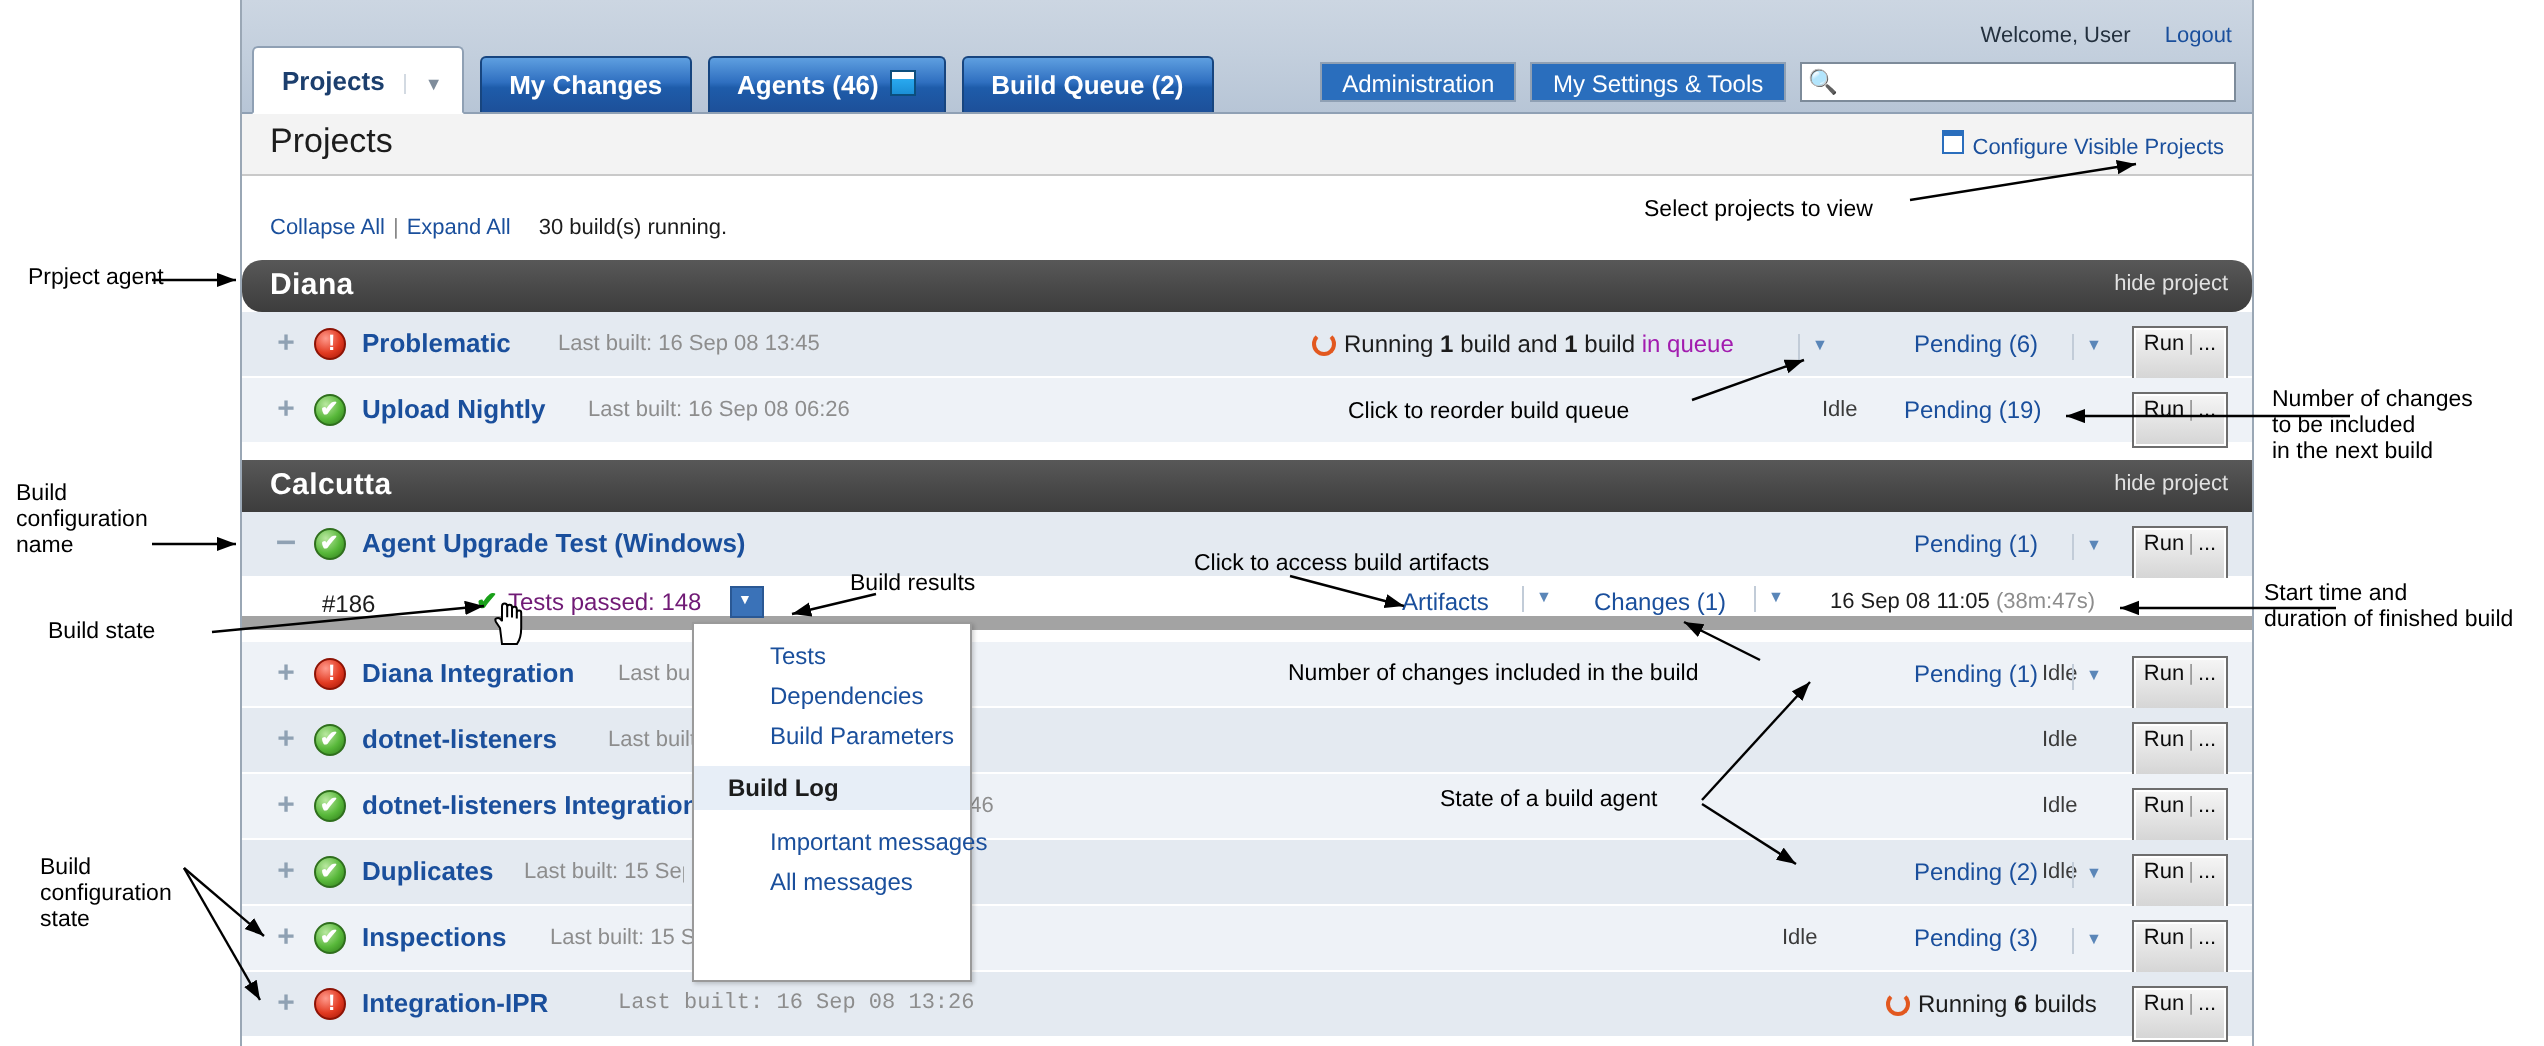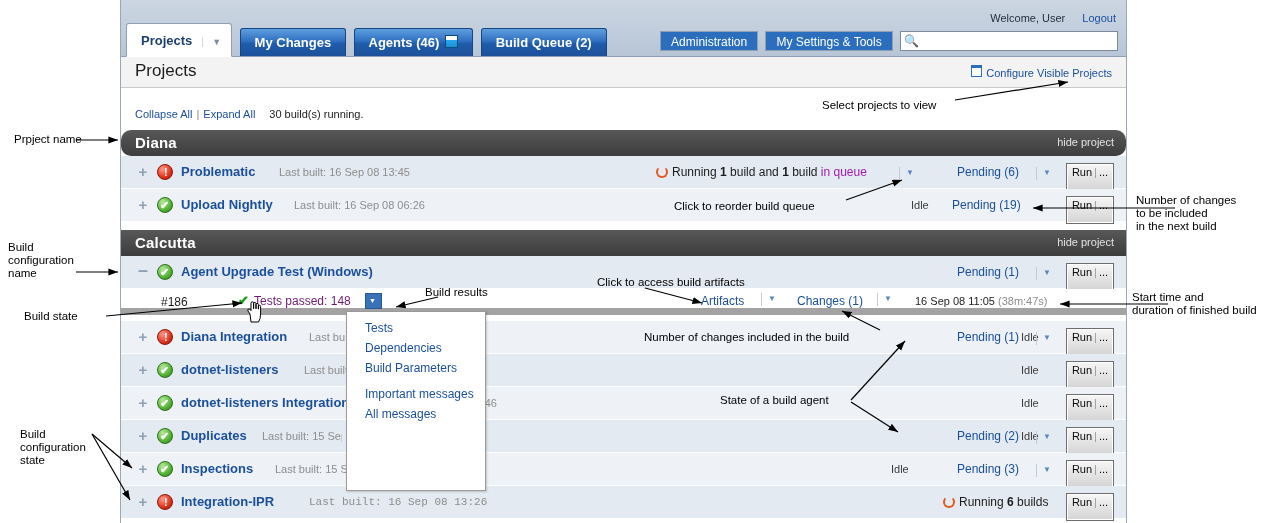--- a/index.html
+++ b/index.html
@@ -199,21 +199,21 @@
     position:absolute;left:245px;top:300px;width:18px;height:24px;z-index:40;
   }
   
   .popup{
     position:absolute;left:346px;top:311px;width:140px;height:180px;
     background:#ffffff;border:1px solid #9a9a9a;z-index:30;box-sizing:border-box;
     box-shadow:1px 1px 2px rgba(0,0,0,.18);
   }
   .popup .mi{
     display:block;padding:3px 0 3px 18px;font-size:12px;color:#1a4f9c;
-    text-decoration:none;cursor:pointer;white-space:nowrap;
+    text-decoration:none;cursor:pointer;white-space:nowrap;margin-left:20px;
   }
   .popup .mtitle{
     display:block;padding:4px 0 4px 17px;margin-top:5px;font-size:12px;font-weight:bold;
     color:#1c1c1c;background:#e7eef7;
   }
   .popup .gap{height:6px;}
   
   .ann{
     position:absolute;font-size:11.5px;color:#000;line-height:13px;white-space:pre;
     z-index:50;
@@ -378,20 +378,21 @@
     <div class="runbtn"><span>Run</span><span class="bar">|</span><span>...</span></div>
   </div>
 
 </div>
 
 <div class="popup">
   <div class="gap"></div>
   <a class="mi" href="#">Tests</a>
   <a class="mi" href="#">Dependencies</a>
   <a class="mi" href="#">Build Parameters</a>
+  <span class="mtitle">Build Log</span>
   <div class="gap"></div>
   <a class="mi" href="#">Important messages</a>
   <a class="mi" href="#">All messages</a>
 </div>
 
 <svg class="handcur" viewBox="0 0 18 24">
   <path d="M6 22 L5 14 L3 11 Q2 9 4 9 Q5.3 9 6 10.6 L6 3.2 Q6 1.8 7.3 1.8 Q8.6 1.8 8.6 3.2 L8.6 8.6 L8.6 3.6 Q8.6 2.4 9.8 2.4 Q11 2.4 11 3.6 L11 8.8 L11 4.6 Q11 3.4 12.2 3.4 Q13.4 3.4 13.4 4.6 L13.4 9.2 L13.4 6.4 Q13.4 5.3 14.5 5.3 Q15.6 5.3 15.6 6.4 L15.6 14 Q15.6 19 13.5 22 Z" fill="#ffffff" stroke="#000000" stroke-width="1"></path>
 </svg>
 
 <svg class="annsvg">
@@ -421,21 +422,21 @@
   <line x1="880" y1="330" x2="842" y2="311" stroke="#000" stroke-width="1.2" marker-end="url(#ah)"></line>
 
   <line x1="851" y1="400" x2="905" y2="341" stroke="#000" stroke-width="1.2" marker-end="url(#ah)"></line>
   <line x1="851" y1="402" x2="898" y2="432" stroke="#000" stroke-width="1.2" marker-end="url(#ah)"></line>
 
   <line x1="1175" y1="208" x2="1033" y2="208" stroke="#000" stroke-width="1.2" marker-end="url(#ah)"></line>
 
   <line x1="1168" y1="304" x2="1060" y2="304" stroke="#000" stroke-width="1.2" marker-end="url(#ah)"></line>
 </svg>
 
-<div class="ann" style="left:14px;top:133px;">Prpject name</div>
+<div class="ann" style="left:14px;top:133px;">Prpject agent</div>
 <div class="ann" style="left:8px;top:241px;">Build
 configuration
 name</div>
 <div class="ann" style="left:20px;top:428px;">Build
 configuration
 state</div>
 <div class="ann" style="left:24px;top:310px;">Build state</div>
 <div class="ann" style="left:425px;top:286px;">Build results</div>
 <div class="ann" style="left:822px;top:99px;">Select projects to view</div>
 <div class="ann" style="left:674px;top:200px;">Click to reorder build queue</div>

